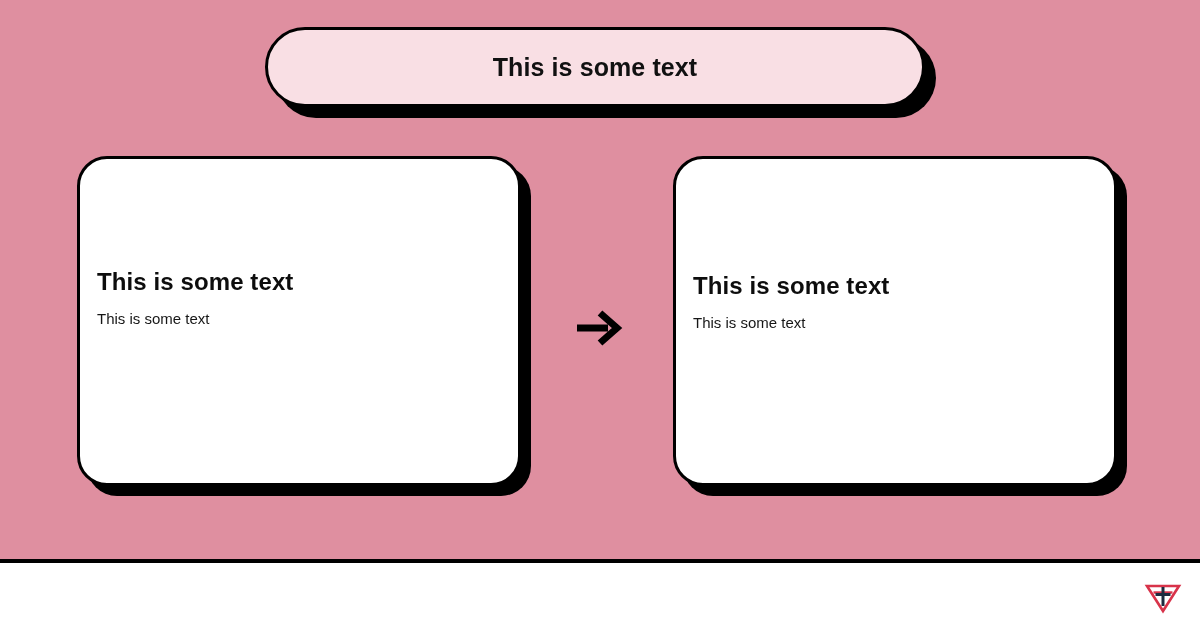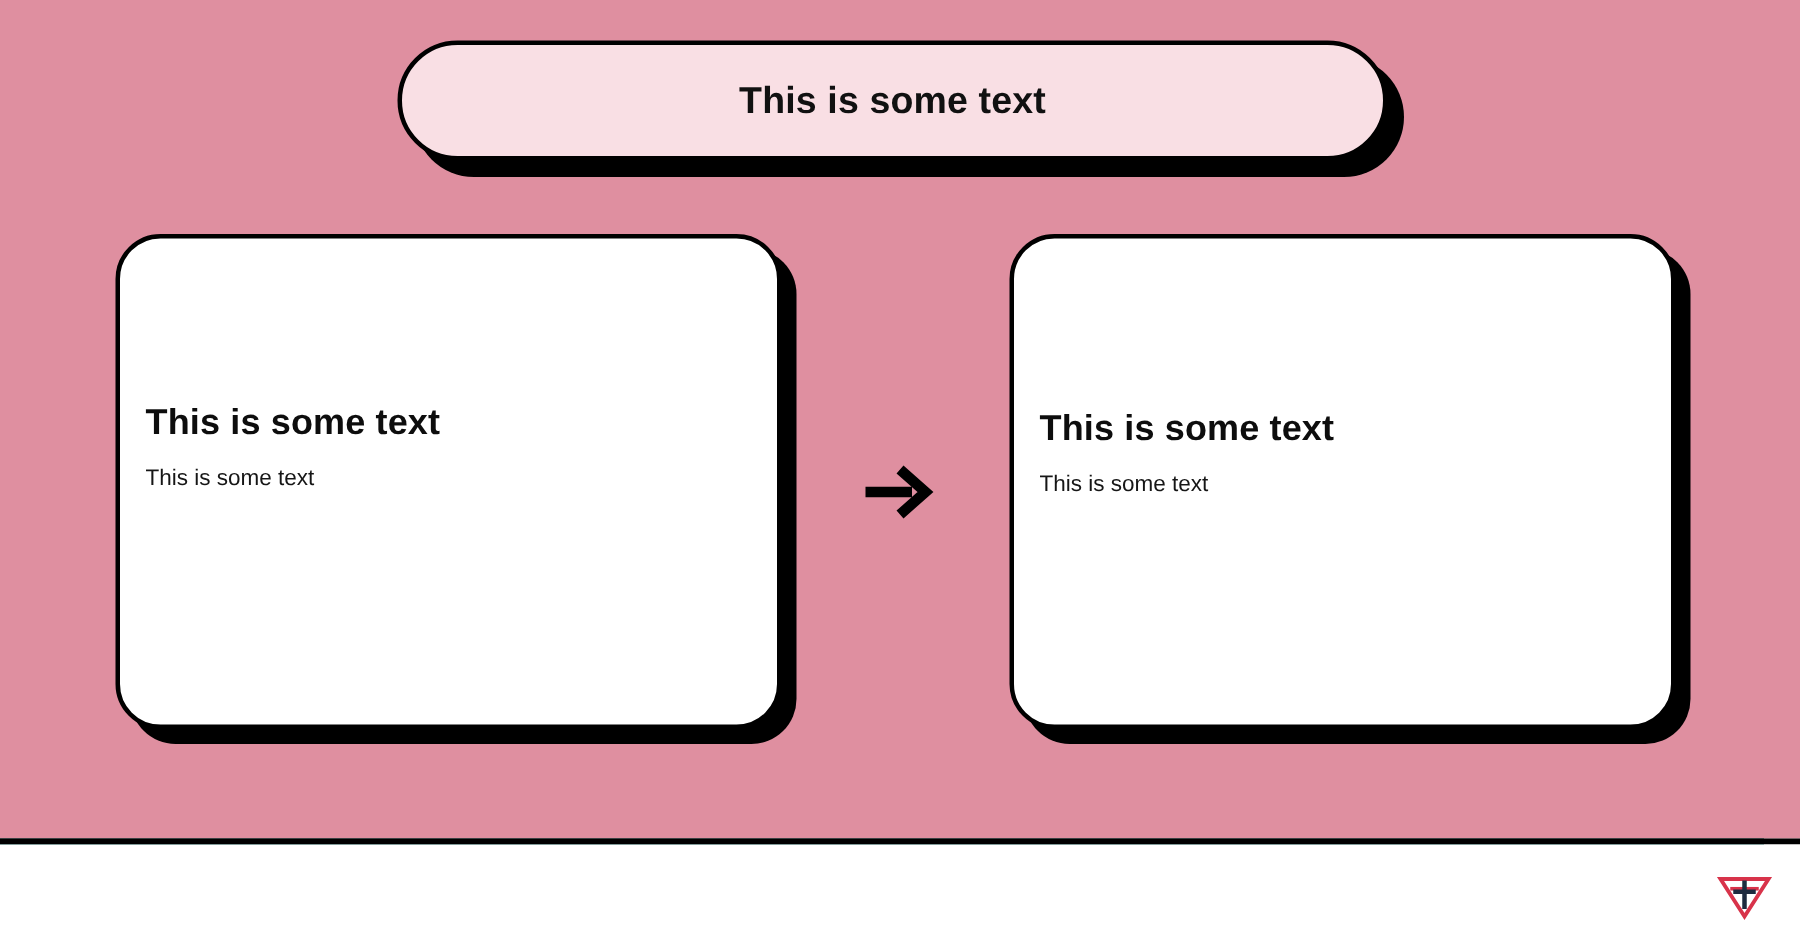--- a/index.html
+++ b/index.html
@@ -12,21 +12,21 @@
     height: 630px;
     overflow: hidden;
     font-family: "Liberation Sans", "DejaVu Sans", sans-serif;
     background: #ffffff;
   }
 
   .slide {
     position: relative;
     width: 1176px;
     height: 630px;
-    background: #0f766e;
+    background: #6d28d9;
   }
 
   
   .stage {
     position: absolute;
     left: 0;
     top: 0;
     width: 1200px;
     height: 559px;
     background: #df8fa0;

